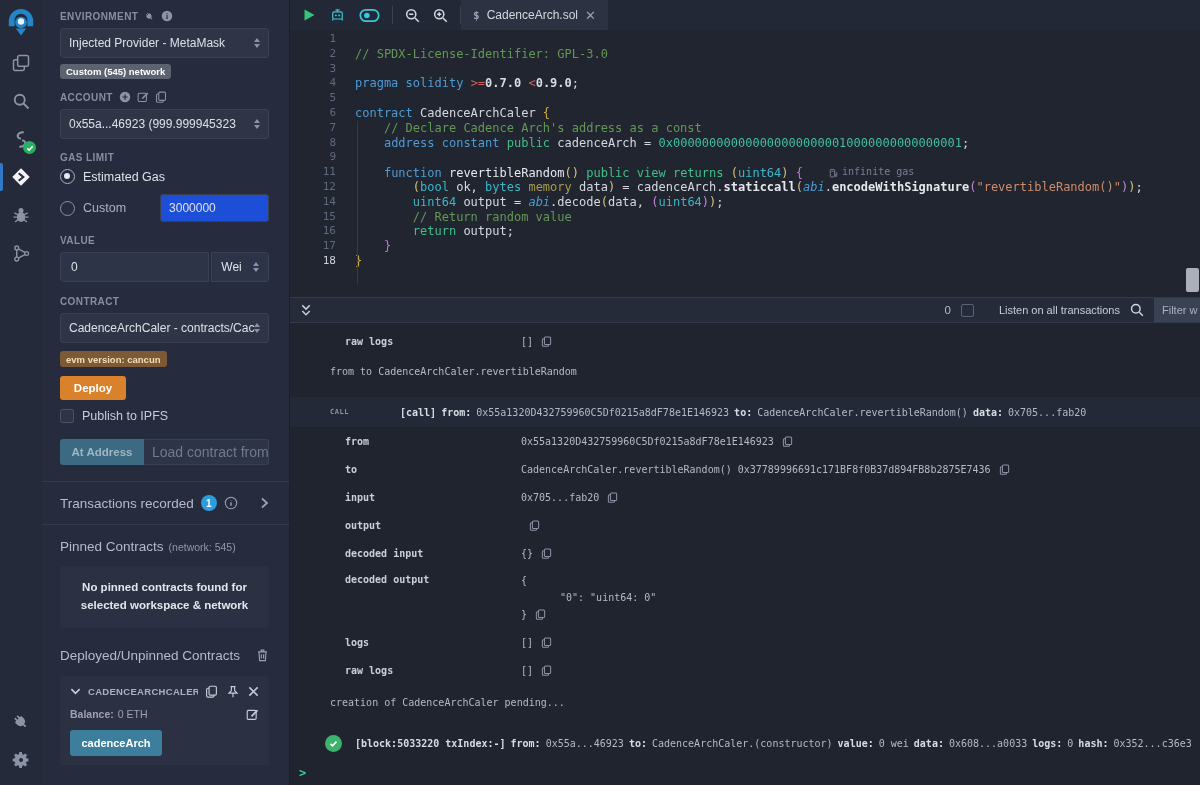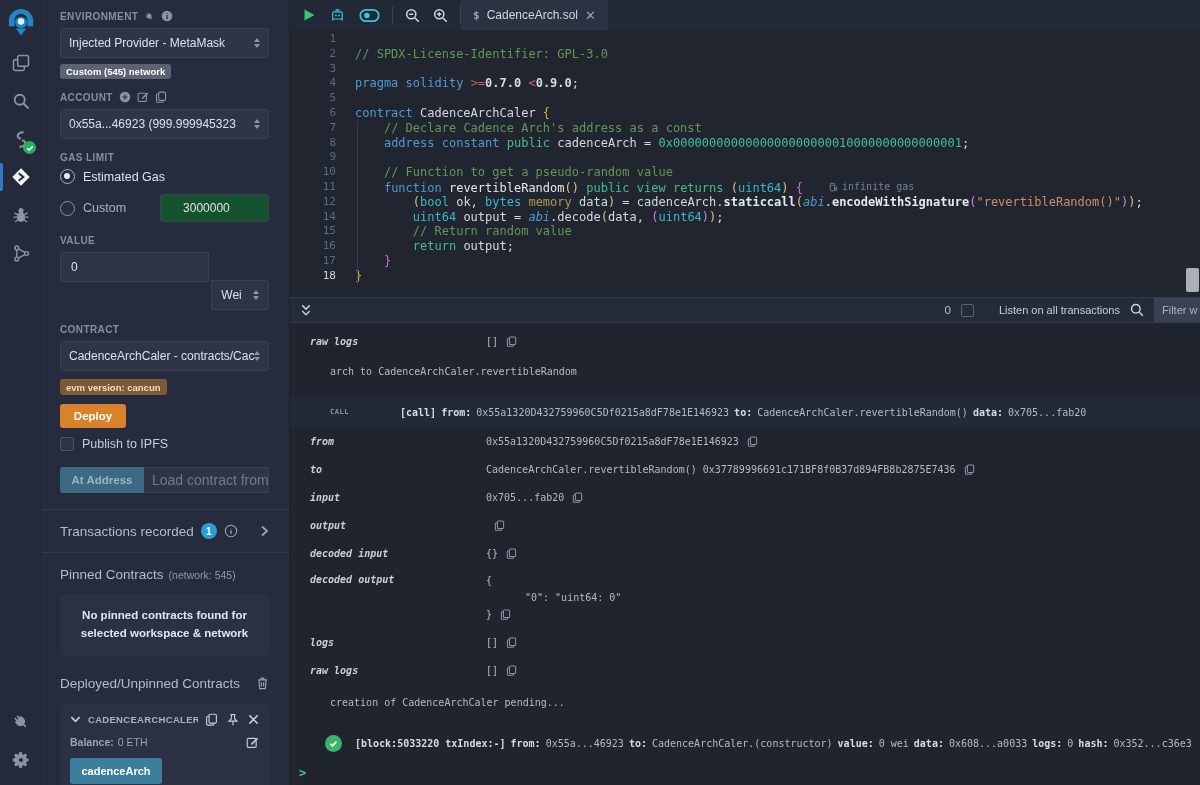--- a/index.html
+++ b/index.html
@@ -32,27 +32,27 @@
   .tri-up { width:0; height:0; border-left:3.5px solid transparent; border-right:3.5px solid transparent; border-bottom:4px solid #8b93a5; }
   .tri-dn { width:0; height:0; border-left:3.5px solid transparent; border-right:3.5px solid transparent; border-top:4px solid #8b93a5; }
   .badge-net { display:inline-block; margin-top:6px; background:#5b6270; color:#fff; font-size:9.5px; font-weight:700;
     padding:2px 6px; border-radius:3px; }
   .radio-row { display:flex; align-items:center; gap:8px; margin-top:6px; }
   .radio { width:15px; height:15px; border-radius:50%; border:1.5px solid #8b93a5; flex:0 0 auto; position:relative; }
   .radio.sel { border-color:#aab2c0; }
   .radio.sel::after { content:""; position:absolute; left:3px; top:3px; width:6px; height:6px; border-radius:50%; background:#e6e9ef; }
   .radio-label { font-size:12.5px; color:#dfe3ea; }
   .radio-label.dim { color:#aab2c0; }
-  .custom-input { margin-left:26px; width:128px; height:28px; background:#14532d; border:1px solid #3a4154; border-radius:3px;
-    color:#dfe3ea; font-size:12px; padding:0 22px; display:flex; align-items:center; }
+  .custom-input { margin-left:26px; width:128px; height:28px; background:#1d4ed8; border:1px solid #3a4154; border-radius:3px;
+    color:#dfe3ea; font-size:12px; padding:0 8px; display:flex; align-items:center; }
   .value-row { display:flex; gap:2px; }
   .value-input { flex:1; height:30px; background:#2e3447; border:1px solid #3a4154; border-radius:3px 0 0 3px; color:#dfe3ea;
     font-size:12px; padding:0 10px; display:flex; align-items:center; }
   .unit-select { width:58px; height:30px; background:#2e3447; border:1px solid #3a4154; border-radius:0 3px 3px 0;
-    display:flex; align-items:center; justify-content:center; gap:5px; font-size:12px; color:#dfe3ea;margin-top:28px; }
+    display:flex; align-items:center; justify-content:center; gap:5px; font-size:12px; color:#dfe3ea; }
   .badge-evm { display:inline-block; margin-top:8px; background:#7d5a36; color:#f5debc; font-size:9.5px; font-weight:700;
     padding:2.5px 6px; border-radius:3px; }
   .btn-deploy { margin-top:9px; width:66px; height:24px; background:#d9822b; border:none; border-radius:3px; color:#fff;
     font-size:11.5px; font-weight:700; display:flex; align-items:center; justify-content:center; cursor:pointer; }
   .pub-row { display:flex; align-items:center; gap:8px; margin-top:9px; }
   .cb { width:14px; height:14px; background:#2e3447; border:1px solid #4a5163; border-radius:2px; flex:0 0 auto; }
   .pub-label { font-size:12.5px; color:#c7cdd8; }
   .ataddr-row { display:flex; margin-top:16px; }
   .btn-ataddr { width:84px; height:26px; background:#3c6a82; border:none; border-radius:3px 0 0 3px; color:#9fb6c2;
     font-size:11.5px; font-weight:700; display:flex; align-items:center; justify-content:center; }
@@ -116,21 +116,21 @@
   .listen-label { font-size:11px; color:#c7cdd8;padding-left:15px; }
   .cb-sm { width:13px; height:13px; border:1px solid #5a6275; border-radius:2px; background:transparent; flex:0 0 auto; }
   .filter-input { width:130px; margin-right:-84px; height:26px; background:#3a4152; border:none; outline:none;
     color:#aab2c0; font-size:11px; padding:0 8px; font-family:"Liberation Sans", sans-serif; }
   .filter-input::placeholder { color:#aab2c0; }
 
   
   .terminal { flex:1; background:#20242f; position:relative; overflow:hidden; padding-top:4px;
     font-family:"DejaVu Sans Mono", monospace; font-size:10px; color:#b3bac6; }
   .t-row { display:flex; align-items:center; min-height:28px; }
-  .t-label { margin-left:20px; width:176px; flex:0 0 176px; font-weight:700; color:#c9cfda;font-style:italic; }
+  .t-label { margin-left:55px; width:176px; flex:0 0 176px; font-weight:700; color:#c9cfda; }
   .t-val { display:flex; align-items:center; gap:8px; white-space:nowrap; }
   .t-text { margin-left:40px; }
   .t-call { min-height:30px; margin-top:12px; background:#242937; }
   .t-tag { margin-left:40px; width:70px; flex:0 0 70px; font-size:7px; font-weight:700; letter-spacing:.5px;
     color:#8b93a5; text-transform:uppercase; }
   .seg { margin-right:5px; } .seg-b { margin-right:5px; font-weight:700; color:#d6dbe4; }
   .t-block { align-items:flex-start; min-height:auto; padding:5px 0; }
   .t-block .t-label { margin-top:2px; }
   .t-block-lines div { line-height:17px; display:flex; align-items:center; gap:8px; }
   .t-block-lines .ind { margin-left:39px; }
@@ -418,21 +418,20 @@
       <div id="code-area">
           <div class="code-line"><span class="ln">1</span><span class="code-text"></span></div>
           <div class="code-line"><span class="ln">2</span><span class="code-text"><span class="tk-com">// SPDX-License-Identifier: GPL-3.0</span></span></div>
           <div class="code-line"><span class="ln">3</span><span class="code-text"></span></div>
           <div class="code-line"><span class="ln">4</span><span class="code-text"><span class="tk-kw">pragma</span><span class="tk-pln"> </span><span class="tk-kw">solidity</span><span class="tk-pln"> </span><span class="tk-op">&gt;=</span><span class="tk-num">0.7.0</span><span class="tk-pln"> </span><span class="tk-op">&lt;</span><span class="tk-num">0.9.0</span><span class="tk-pln">;</span></span></div>
           <div class="code-line"><span class="ln">5</span><span class="code-text"></span></div>
           <div class="code-line"><span class="ln">6</span><span class="code-text"><span class="tk-kw">contract</span><span class="tk-pln"> CadenceArchCaler </span><span class="tk-br1">{</span></span></div>
           <div class="code-line"><span class="ln">7</span><span class="code-text"><span class="tk-pln">    </span><span class="tk-com">// Declare Cadence Arch's address as a const</span></span></div>
           <div class="code-line"><span class="ln">8</span><span class="code-text"><span class="tk-pln">    </span><span class="tk-kw">address</span><span class="tk-pln"> </span><span class="tk-kw">constant</span><span class="tk-pln"> </span><span class="tk-mod">public</span><span class="tk-pln"> cadenceArch = </span><span class="tk-adr">0x0000000000000000000000010000000000000001</span><span class="tk-pln">;</span></span></div>
           <div class="code-line"><span class="ln">9</span><span class="code-text"></span></div>
-          <div class="code-line"><span class="ln">10</span><span class="code-text"><span class="tk-pln">    </span><span class="tk-com">// Function to get a pseudo-random value</span></span></div>
           <div class="code-line"><span class="ln">11</span><span class="code-text"><span class="tk-pln">    </span><span class="tk-kw">function</span><span class="tk-fn"> revertibleRandom</span><span class="tk-p1">()</span><span class="tk-pln"> </span><span class="tk-mod">public view returns</span><span class="tk-pln"> </span><span class="tk-p1">(</span><span class="tk-typ">uint64</span><span class="tk-p1">)</span><span class="tk-pln"> </span><span class="tk-br2">{</span><span class="gas-note"><svg width="9" height="10" viewBox="0 0 12 14" fill="none" stroke="#768094" stroke-width="1.3">
                   <rect x="1.5" y="2" width="6" height="10.5" rx="1"></rect>
                   <path d="M3 4.5h3M9 5l1.5 1.5V11a1 1 0 0 1-2 0V8"></path>
                 </svg><span>infinite gas</span></span></span></div>
           <div class="code-line"><span class="ln">12</span><span class="code-text"><span class="tk-pln">        </span><span class="tk-p1">(</span><span class="tk-typ">bool</span><span class="tk-pln"> ok, </span><span class="tk-typ">bytes</span><span class="tk-pln"> </span><span class="tk-mem">memory</span><span class="tk-pln"> data</span><span class="tk-p1">)</span><span class="tk-pln"> = cadenceArch.</span><span class="tk-fnb">staticcall</span><span class="tk-p1">(</span><span class="tk-abi">abi</span><span class="tk-pln">.</span><span class="tk-fnb">encodeWithSignature</span><span class="tk-p2">(</span><span class="tk-str">"revertibleRandom()"</span><span class="tk-p2">)</span><span class="tk-p1">)</span><span class="tk-pln">;</span></span></div>
           <div class="code-line"><span class="ln">14</span><span class="code-text"><span class="tk-pln">        </span><span class="tk-typ">uint64</span><span class="tk-pln"> output = </span><span class="tk-abi">abi</span><span class="tk-pln">.decode</span><span class="tk-p1">(</span><span class="tk-pln">data, </span><span class="tk-p2">(</span><span class="tk-typ">uint64</span><span class="tk-p2">)</span><span class="tk-p1">)</span><span class="tk-pln">;</span></span></div>
           <div class="code-line"><span class="ln">15</span><span class="code-text"><span class="tk-pln">        </span><span class="tk-com">// Return random value</span></span></div>
           <div class="code-line"><span class="ln">16</span><span class="code-text"><span class="tk-pln">        </span><span class="tk-mod">return</span><span class="tk-pln"> output;</span></span></div>
           <div class="code-line"><span class="ln">17</span><span class="code-text"><span class="tk-pln">    </span><span class="tk-br2">}</span></span></div>
           <div class="code-line active"><span class="ln">18</span><span class="code-text"><span class="tk-br1">}</span></span></div>
@@ -464,21 +463,21 @@
             <span class="t-label">raw logs</span>
             <span class="t-val">
               <span>[]</span>
               <svg class="copy-ico" width="11" height="11" viewBox="0 0 16 16" fill="none" stroke="#8b93a5" stroke-width="1.5">
                 <rect x="5" y="1.5" width="9" height="11" rx="1.5"></rect>
                 <path d="M11 12.5v1a1.5 1.5 0 0 1-1.5 1.5h-6A1.5 1.5 0 0 1 2 13.5v-8A1.5 1.5 0 0 1 3.5 4H5"></path>
               </svg>
             </span>
           </div>
           <div class="t-row mt2">
-            <span class="t-text">arch to CadenceArchCaler.revertibleRandom</span>
+            <span class="t-text">from to CadenceArchCaler.revertibleRandom</span>
           </div>
           <div class="t-row t-call">
             <span class="t-tag">call</span>
             <span class="segs"><span class="seg-b">[call]</span><span class="seg-b">from:</span><span class="seg">0x55a1320D432759960C5Df0215a8dF78e1E146923</span><span class="seg-b">to:</span><span class="seg">CadenceArchCaler.revertibleRandom()</span><span class="seg-b">data:</span><span class="seg">0x705...fab20</span></span>
           </div>
           <div class="t-row t-kv">
             <span class="t-label">from</span>
             <span class="t-val">
               <span>0x55a1320D432759960C5Df0215a8dF78e1E146923</span>
               <svg class="copy-ico" width="11" height="11" viewBox="0 0 16 16" fill="none" stroke="#8b93a5" stroke-width="1.5">

